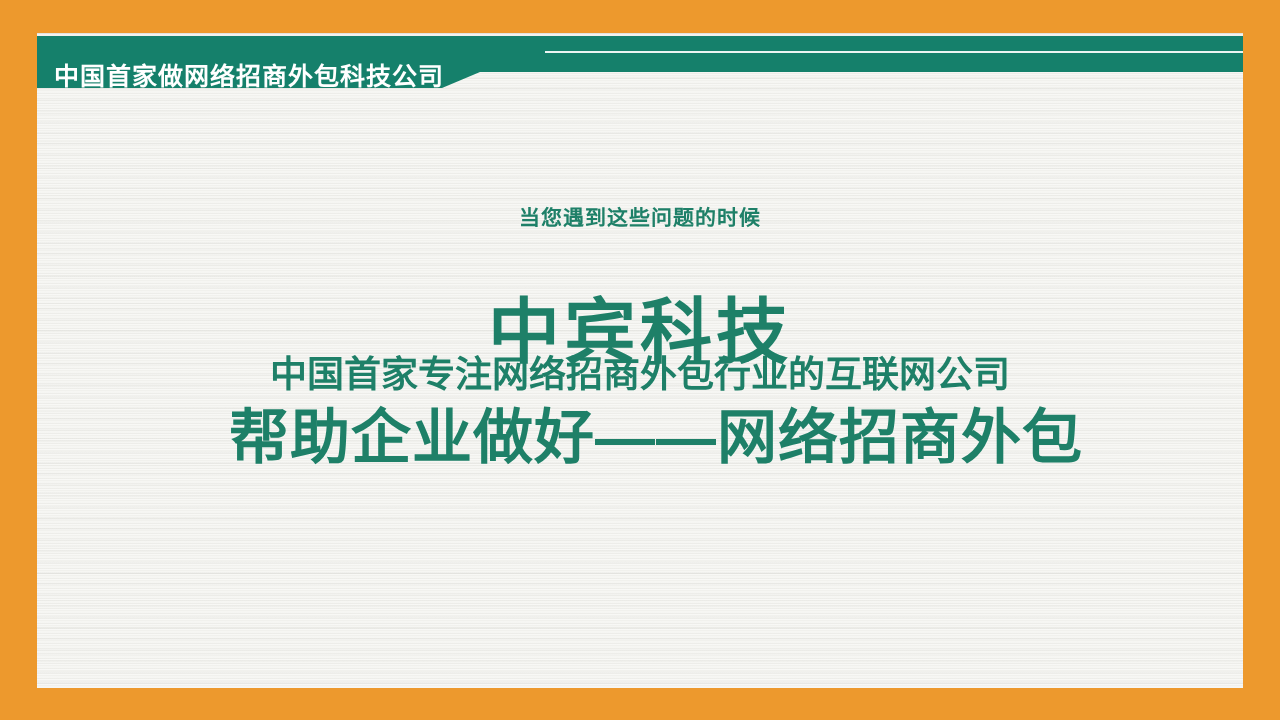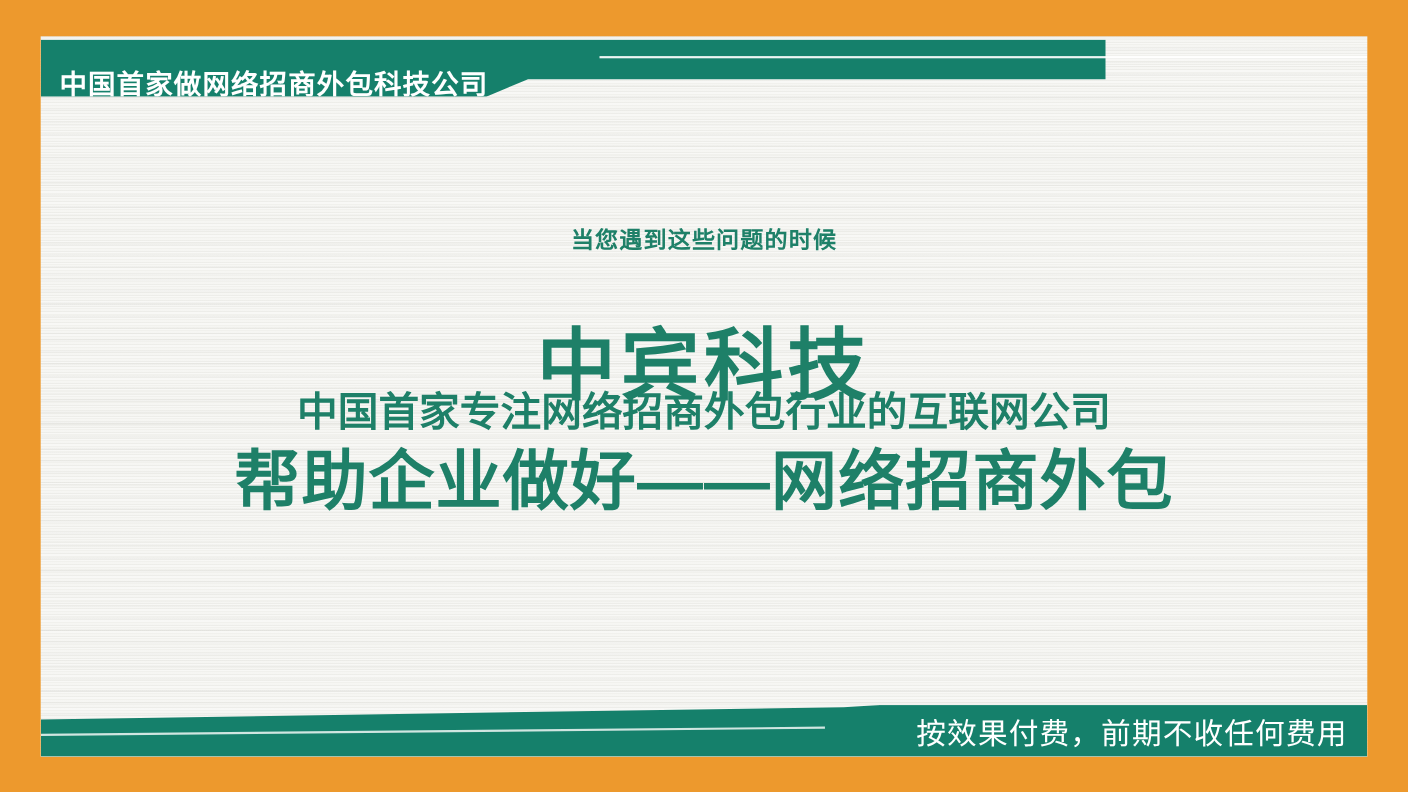--- a/index.html
+++ b/index.html
@@ -68,21 +68,21 @@
         rgba(255,255,255,0) 1px,
         rgba(255,255,255,0) 27px
       );
   }
 
   
   #top-banner {
     position: absolute;
     left: 0px;
     top: 3px;
-    width: 968px;
+    width: 1206px;
     height: 52px;
     background: #15806B;
     -webkit-clip-path: polygon(0 0, 1206px 0, 1206px 36px, 443px 36px, 405px 52px, 0 52px);
     clip-path: polygon(0 0, 1206px 0, 1206px 36px, 443px 36px, 405px 52px, 0 52px);
   }
   #top-banner-rule {
     position: absolute;
     left: 508px;
     top: 15px;
     width: 698px;
@@ -187,20 +187,21 @@
     font-weight: bold;
     letter-spacing: 0px;
     color: #1E8068;
   }
   #headline {
     top: 355px;
     font-size: 60px;
     font-weight: bold;
     letter-spacing: 1px;
     color: #1E8068;
+    margin-left: 16px;
   }
 </style>
 </head>
 <body>
 
 <div id="slide">
 
   <div id="paper">
 
     <div id="paper-grain"></div>
@@ -213,21 +214,15 @@
       </div>
     </div>
 
     <div id="content">
       <div class="ctext" id="kicker">当您遇到这些问题的时候</div>
       <div class="ctext" id="tagline">中国首家专注网络招商外包行业的互联网公司</div>
       <div class="ctext" id="brand">中宾科技</div>
       <div class="ctext" id="headline">帮助企业做好——网络招商外包</div>
     </div>
 
-    <div id="bottom-banner">
-      <div id="bottom-banner-rule"></div>
-      <div id="bottom-banner-text-wrap">
-        <span id="bottom-banner-text">按效果付费，前期不收任何费用</span>
-      </div>
-    </div>
 
   </div>
 </div>
 
 </body></html>

